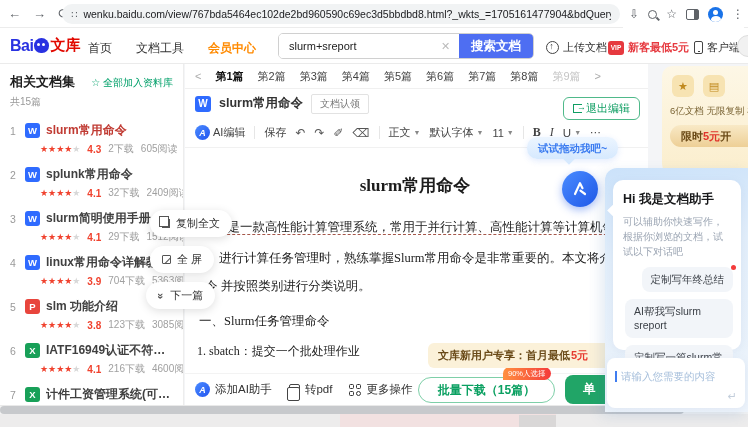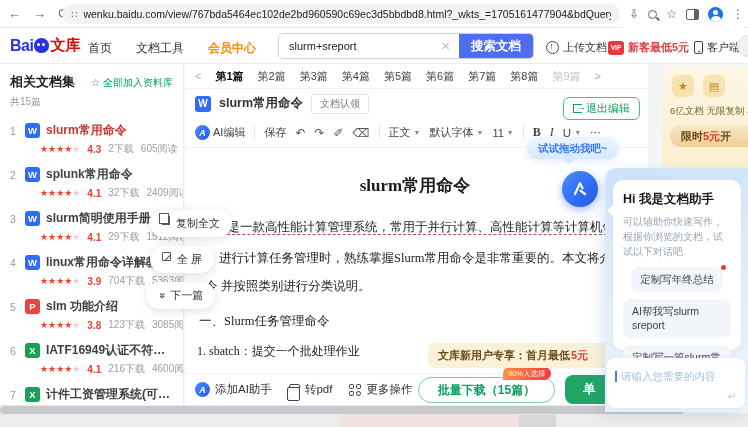--- a/index.html
+++ b/index.html
@@ -109,21 +109,21 @@
   .pdf-ic{width:11px;height:12px;border:1.3px solid #444;border-radius:2px;position:relative;display:inline-block}
   .pdf-ic::before{content:"";position:absolute;left:-3px;top:2px;width:11px;height:12px;border:1.3px solid #444;border-radius:2px;background:#fff}
   .grid-ic{display:inline-grid;grid-template-columns:5px 5px;grid-gap:2px}
   .grid-ic b{width:5px;height:5px;border:1.3px solid #333;border-radius:1.5px}
   .grid-ic b:last-child{border-radius:50%}
   #batch-btn{position:absolute;left:233px;top:3px;width:137px;height:26px;border:1px solid #7ecfa8;border-radius:15px;background:#fff;color:#0aa061;font-size:12px;font-weight:600;display:flex;align-items:center;justify-content:center;cursor:pointer}
   #batch-badge{position:absolute;left:318px;top:-7px;background:linear-gradient(90deg,#ff9040,#f43b3b);color:#fff;font-size:7.5px;padding:1.5px 5px;border-radius:7px 7px 7px 0;white-space:nowrap}
   #single-btn{position:absolute;left:380px;top:1px;width:80px;height:29px;border:0;border-radius:8px;background:#21a567;color:#fff;font-size:12.5px;font-weight:600;text-align:left;padding-left:18px;cursor:pointer}
 
   
-  .pill{position:absolute;z-index:8;background:#fff;border-radius:17px;box-shadow:0 2px 10px rgba(0,0,0,.13);padding:6px 12px;font-size:11px;color:#333;display:flex;gap:6px;cursor:pointer;white-space:nowrap}
+  .pill{position:absolute;z-index:8;background:#fff;border-radius:17px;box-shadow:0 2px 10px rgba(0,0,0,.13);padding:6px 12px;font-size:11px;color:#333;display:flex;align-items:center;gap:6px;cursor:pointer;white-space:nowrap}
   .ic-copy{width:8px;height:9px;border:1.2px solid #555;position:relative;display:inline-block;background:#fff}
   .ic-copy::before{content:"";position:absolute;left:-4px;top:-4px;width:8px;height:9px;border:1.2px solid #555;background:#fff}
   .ic-fs{width:9px;height:9px;border:1.2px solid #555;border-radius:1px;position:relative;display:inline-block}
   .ic-fs::after{content:"";position:absolute;left:1px;top:4px;width:8px;height:1.2px;background:#555;transform:rotate(-45deg)}
   .ic-next{display:inline-block;transform:rotate(90deg);font-size:11px;color:#555;font-weight:700}
 
   
   #ai-fab{position:absolute;left:562px;top:171px;width:36px;height:36px;border-radius:50%;background:linear-gradient(135deg,#4a8bff,#1f58e8);box-shadow:0 3px 8px rgba(31,88,232,.4);z-index:9;cursor:pointer;display:flex;align-items:center;justify-content:center}
   #drag-tip{position:absolute;left:527px;top:137px;height:22px;line-height:22px;padding:0 11px;border-radius:10px;background:linear-gradient(180deg,#ecf5ff,#d6e9fe);color:#3a7bf0;font-size:10.5px;font-weight:700;z-index:9;box-shadow:0 2px 6px rgba(58,123,240,.15)}
   #drag-tip::after{content:"";position:absolute;left:38px;bottom:-4px;width:8px;height:8px;background:#d6e9fe;transform:rotate(45deg)}
@@ -142,21 +142,21 @@
   .vip-feat{margin:8px 0 0 8px;font-size:9.5px;color:#7a6434;white-space:nowrap}
   #vip-btn{margin:7px 0 0 8px;width:92px;height:22px;border:0;border-radius:12px;background:linear-gradient(180deg,#f8e9c6,#edcf96);font-size:11px;font-weight:800;color:#6b4a16;text-align:left;padding-left:11px;cursor:pointer;white-space:nowrap}
   #vip-btn .hl{color:#e0342b}
 
   
   #ai-panel{position:absolute;left:605px;top:168px;width:143px;height:244px;z-index:10;border-radius:12px 0 0 0;background:linear-gradient(170deg,#cbe2fa 0%,#e2eefa 35%,#eef4fb 100%);box-shadow:-4px 4px 14px rgba(60,110,180,.14)}
   #ai-card{position:absolute;left:8px;top:12px;width:128px;height:170px;border-radius:10px;background:#fff;box-shadow:0 2px 8px rgba(120,150,190,.12)}
   #ai-card::before{content:"";position:absolute;left:-4px;top:26px;width:9px;height:9px;background:#fff;transform:rotate(45deg)}
   .greet{margin:11px 10px 0;font-size:12.5px;font-weight:800;color:#17181a}
   .ai-desc{margin:6px 10px 0;font-size:10px;color:#9aa4b2;line-height:1.5}
-  .chips{margin:8px 8px 0;display:flex;flex-direction:column;gap:7px;align-items:center}
+  .chips{margin:8px 8px 0;display:flex;flex-direction:column;gap:7px;align-items:flex-end}
   .chip{position:relative;background:#f2f5f9;border-radius:8px;padding:5px 9px;font-size:10.5px;color:#3a3f46;cursor:pointer;max-width:108px;line-height:1.4}
   .rdot{position:absolute;right:-3px;top:-2px;width:5px;height:5px;border-radius:50%;background:#f43b3b}
   #ai-input{position:absolute;left:2px;top:190px;width:138px;height:50px;border-radius:8px;background:#fff;box-shadow:0 2px 8px rgba(120,150,190,.12);padding:8px 8px;cursor:text}
   .caret-bar{display:inline-block;width:2px;height:11px;background:#3f7df0;margin-right:4px;vertical-align:-2px}
   .ph-text{font-size:10.5px;color:#a8c0dc}
   .enter-ic{position:absolute;right:8px;bottom:5px;color:#c3cedb;font-size:11px}
 
   
   #hscroll{position:absolute;left:0;top:405px;width:748px;height:9px;background:#f4f4f4;border-top:1px solid #e9e9e9}
   #hthumb{position:absolute;left:0;top:0;width:684px;height:8px;background:#c7c9cc;border-radius:4px;cursor:grab}

